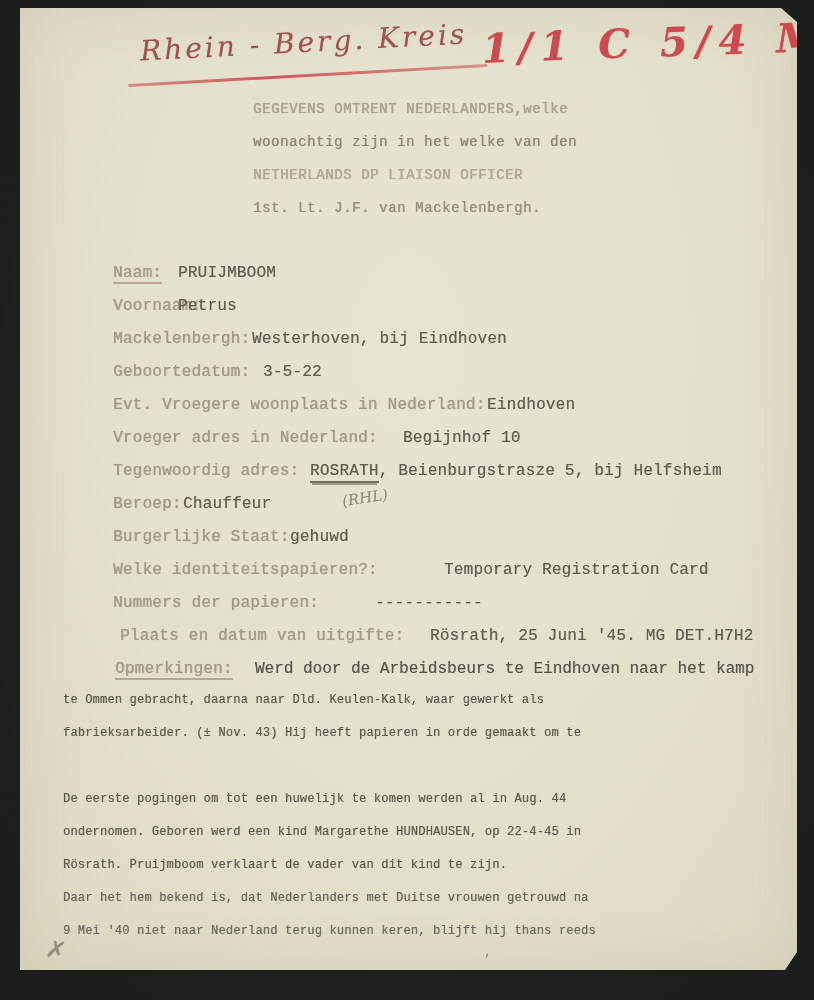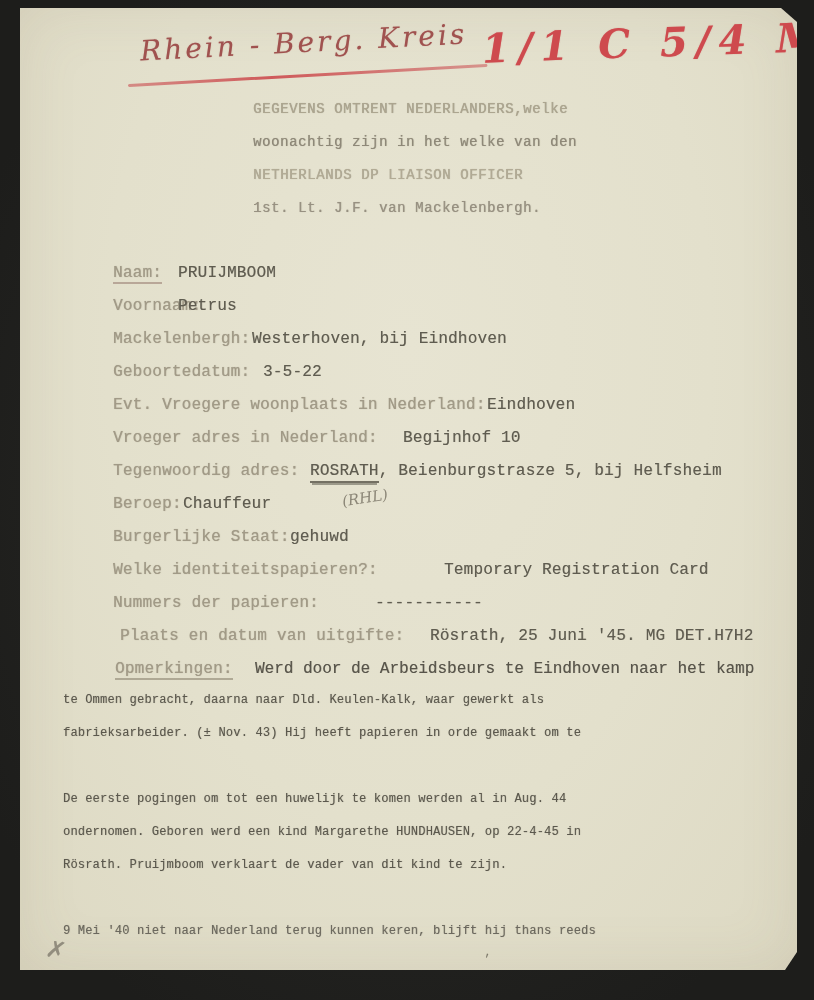--- a/index.html
+++ b/index.html
@@ -181,19 +181,20 @@
 
     <div class="remarks-head">
       <span class="fl">Opmerkingen:</span>
       <span class="remarks-first">Werd door de Arbeidsbeurs te Eindhoven naar het kamp</span>
     </div>
     <div class="para-line p0">te Ommen gebracht, daarna naar Dld. Keulen-Kalk, waar gewerkt als</div>
     <div class="para-line p1">fabrieksarbeider. (± Nov. 43) Hij heeft papieren in orde gemaakt om te</div>
     <div class="para-line p3">De eerste pogingen om tot een huwelijk te komen werden al in Aug. 44</div>
     <div class="para-line p4">ondernomen. Geboren werd een kind Margarethe HUNDHAUSEN, op 22-4-45 in</div>
     <div class="para-line p5">Rösrath. Pruijmboom verklaart de vader van dit kind te zijn.</div>
+    <div class="para-line p6">Daar het hem bekend is, dat Nederlanders met Duitse vrouwen getrouwd na</div>
     <div class="para-line p7">9 Mei '40 niet naar Nederland terug kunnen keren, blijft hij thans reeds</div>
 
     <div class="x-mark">✗</div>
     <div class="stray-mark">ʹ</div>
 
   </div>
 </div>
 
 </body></html>

